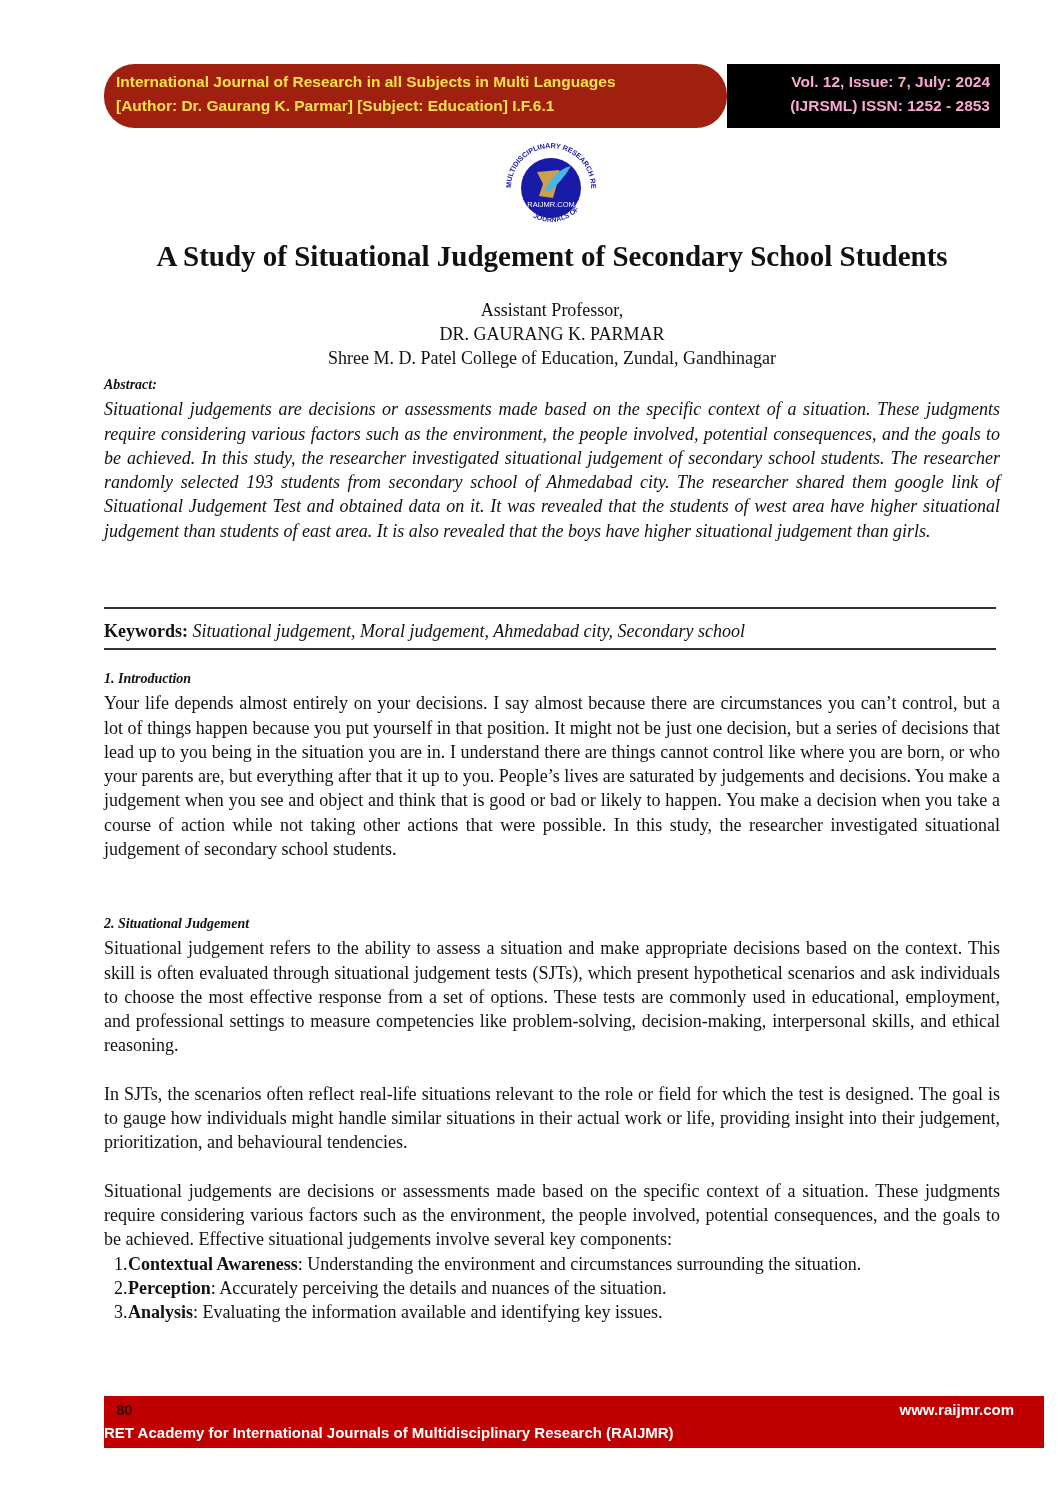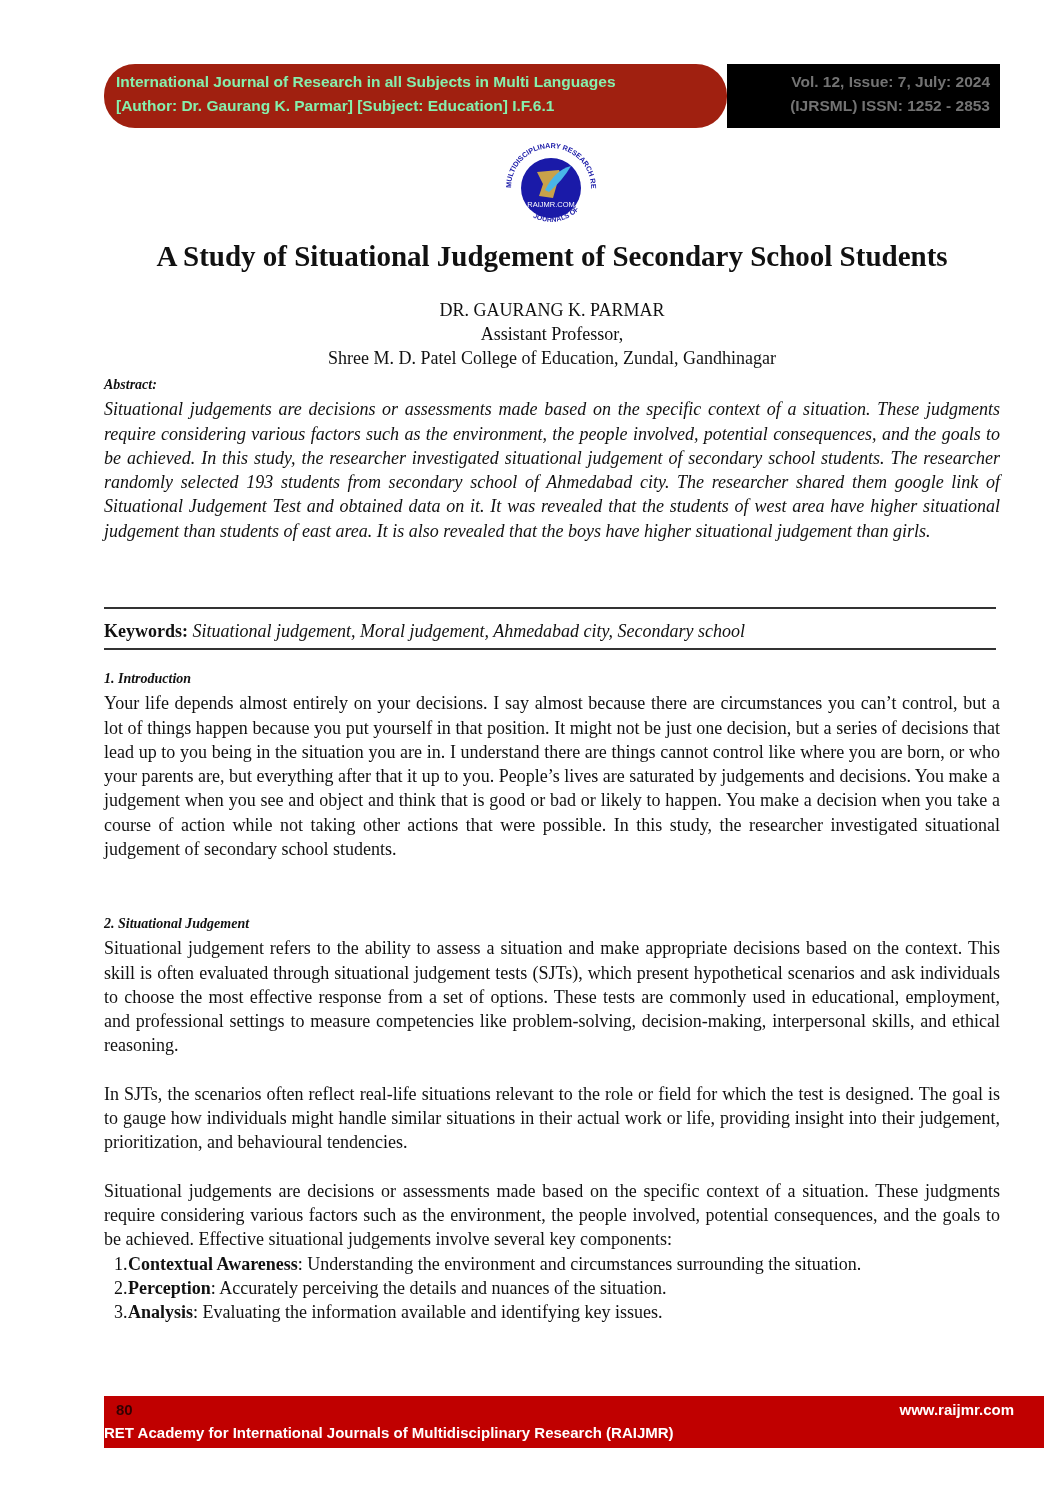--- a/index.html
+++ b/index.html
@@ -1,23 +1,23 @@
 <!DOCTYPE html>
 <html><head>
 <meta charset="utf-8">
 <style>
   html, body { margin: 0; padding: 0; background: #ffffff; }
   body { width: 1058px; height: 1497px; position: relative; overflow: hidden;
          font-family: "Liberation Serif", serif; color: #111; }
   .hdr { position: absolute; left: 104px; top: 64px; width: 896px; height: 64px; display: flex; }
   .hdr-left { background: #a02010; width: 623px; height: 100%; box-sizing: border-box;
-              padding: 6px 0 0 12px; color: #86efac; font-family: "Liberation Sans", sans-serif;
+              padding: 6px 0 0 12px; color: #fde047; font-family: "Liberation Sans", sans-serif;
               font-weight: bold; font-size: 15.5px; line-height: 24px; border-radius: 31px; }
   .hdr-right { background: #000; flex: 1; height: 100%; box-sizing: border-box; padding: 6px 10px 0 0;
-               color: #737373; font-family: "Liberation Sans", sans-serif; font-weight: bold;
+               color: #f9a8d4; font-family: "Liberation Sans", sans-serif; font-weight: bold;
                font-size: 15.5px; line-height: 24px; text-align: right; }
   .logo { position: absolute; left: 493px; top: 140px; width: 116px; height: 90px; }
   .title { position: absolute; left: 104px; top: 236px; width: 896px; text-align: center;
            font-weight: bold; font-size: 29px; line-height: 40px; }
   .author { position: absolute; left: 104px; top: 298px; width: 896px; text-align: center;
             font-size: 18px; line-height: 24px; }
   .body-text { position: absolute; left: 104px; width: 896px; font-size: 18px; line-height: 24.3px;
                text-align: justify; }
   .body-text h3 { margin: 0; font-size: 14px; font-weight: bold; font-style: italic; }
   .body-text p { margin: 0; }
@@ -63,22 +63,22 @@
     </text>
     <circle cx="58" cy="48" r="30" fill="#1a1aa8"></circle>
     <path d="M44 32 L66 30 Q70 36 64 44 L60 58 L46 56 L50 44 Z" fill="#c9a24a"></path>
     <path d="M52 50 Q62 30 78 26 Q70 40 56 52 Z" fill="#49b6e8"></path>
     <text x="58" y="67" text-anchor="middle" font-family="Liberation Sans, sans-serif" font-size="7.5" fill="#ffffff">RAIJMR.COM</text>
   </svg>
 </div>
 
 <div class="title">A Study of Situational Judgement of Secondary School Students</div>
 <div class="author">
+  <div>Assistant Professor,</div>
   <div>DR. GAURANG K. PARMAR</div>
-  <div>Assistant Professor,</div>
   <div>Shree M. D. Patel College of Education, Zundal, Gandhinagar</div>
 </div>
 
 <div class="body-text abstract" style="top:373px;">
   <h3>Abstract:</h3>
   <p>Situational judgements are decisions or assessments made based on the specific context of a situation. These judgments require considering various factors such as the environment, the people involved, potential consequences, and the goals to be achieved. In this study, the researcher investigated situational judgement of secondary school students. The researcher randomly selected 193 students from secondary school of Ahmedabad city. The researcher shared them google link of Situational Judgement Test and obtained data on it. It was revealed that the students of west area have higher situational judgement than students of east area. It is also revealed that the boys have higher situational judgement than girls.</p>
 </div>
 
 <div class="rule" style="top:607px;"></div>
 <div class="keywords">

